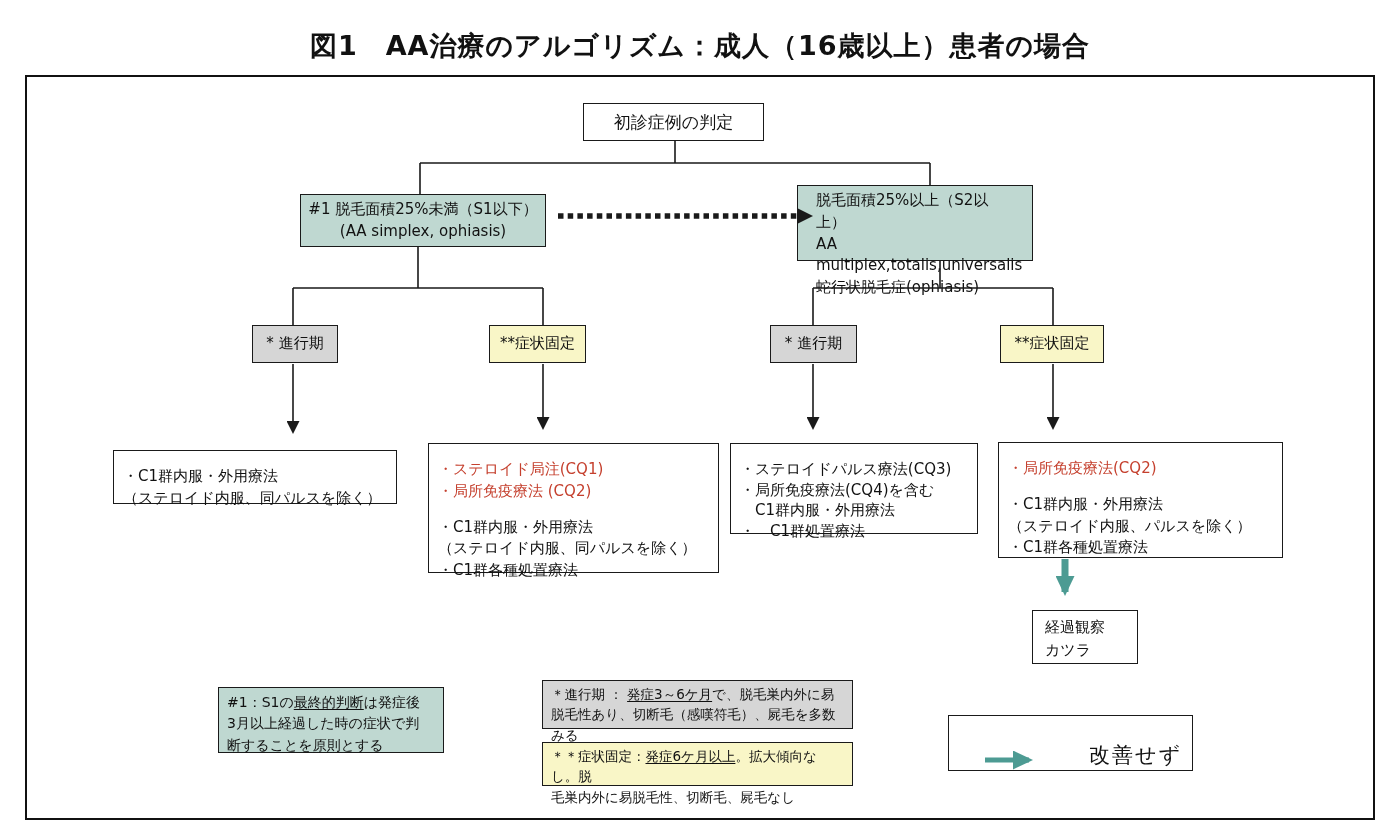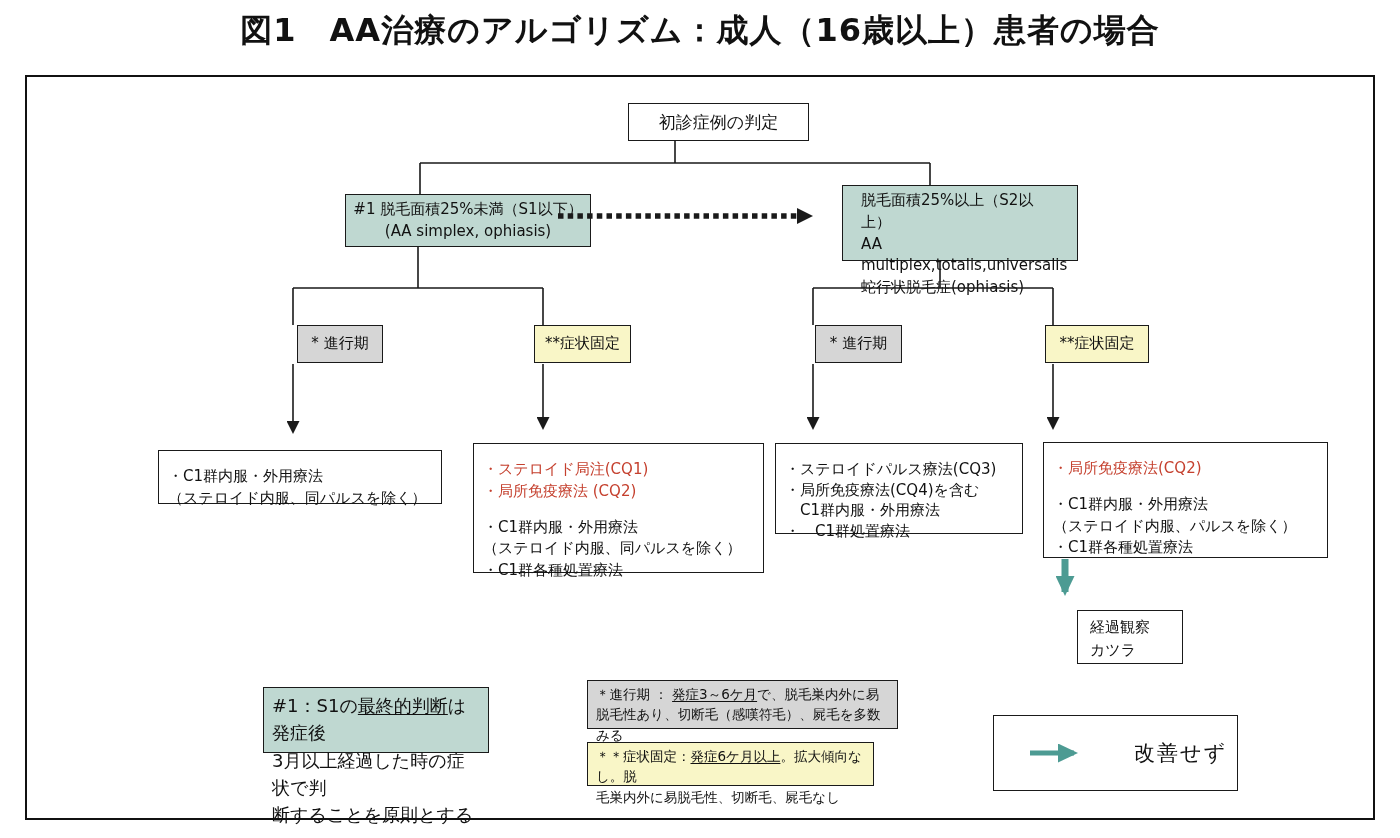--- a/index.html
+++ b/index.html
@@ -2,31 +2,31 @@
 <html style="--teal-fill: #bfd8d1; --gray-fill: #d6d6d6; --yellow-fill: #f9f6c7; --red-text: #c5402e; --teal-arrow: #4d9b93; --line: #1a1a1a;"><head>
 <meta charset="utf-8">
 <style>
   html,body { margin:0; padding:0; background:#ffffff; }
   #stage {
     position:relative; width:1400px; height:838px; background:#fff;
     font-family:"DejaVu Sans","Liberation Sans",sans-serif; color:#111;
     overflow:hidden;
   }
   .title {
-    position:absolute; top:9px; left:0; width:100%;
-    text-align:center; font-size:32px; font-weight:bold; letter-spacing:1px;
+    position:absolute; top:28px; left:0; width:100%;
+    text-align:center; font-size:27px; font-weight:bold; letter-spacing:1px;
   }
   .frame {
     position:absolute; left:25px; top:75px; width:1350px; height:745px;
     border:2px solid #111; box-sizing:border-box;
   }
   .box {
     position:absolute; box-sizing:border-box;
     border:1.6px solid #1a1a1a; background:#fff;
-    font-size:15px; line-height:1.45; color:#111;margin-left:45px;
+    font-size:15px; line-height:1.45; color:#111;
   }
   .center { display:flex; flex-direction:column; align-items:center; justify-content:center; text-align:center; }
   .teal   { background:var(--teal-fill,#bfd8d1); }
   .gray   { background:var(--gray-fill,#d6d6d6); }
   .yellow { background:var(--yellow-fill,#f9f6c7); }
   .pad    { padding:15px 9px; }
   .red-block { color:var(--red-text,#c5402e); }
   .gap-top { margin-top:14px; }
   .line { display:block; }
   .u { text-decoration:underline; text-underline-offset:2px; }
@@ -44,25 +44,25 @@
   #cond-right    { left:797px; top:185px;  width:236px; height:76px; padding:4px 18px; }
   #stage-l-prog  { left:252px; top:325px;  width:86px;  height:38px; }
   #stage-l-fixed { left:489px; top:325px;  width:97px;  height:38px; }
   #stage-r-prog  { left:770px; top:325px;  width:87px;  height:38px; }
   #stage-r-fixed { left:1000px;top:325px;  width:104px; height:38px; }
   #treat-l-prog  { left:113px; top:450px;  width:284px; height:54px; }
   #treat-l-fixed { left:428px; top:443px;  width:291px; height:130px; }
   #treat-r-prog  { left:730px; top:443px;  width:248px; height:91px;  line-height:1.38; }
   #treat-r-fixed { left:998px; top:442px;  width:285px; height:116px; }
   #observation   { left:1032px;top:610px;  width:106px; height:54px; padding:5px 12px; line-height:1.55; }
-  #note-s1       { left:218px; top:687px;  width:226px; height:66px; font-size:18px; line-height:1.52; padding:4px 8px; }
+  #note-s1       { left:218px; top:687px;  width:226px; height:66px; font-size:14px; line-height:1.52; padding:4px 8px; }
   #note-prog     { left:542px; top:680px;  width:311px; height:49px; font-size:13.5px; line-height:1.5;  padding:3px 8px; }
-  #note-fixed    { left:542px; top:742px;  width:287px; height:44px; font-size:13.5px; line-height:1.5;  padding:3px 8px; }
-  #legend-box    { left:948px; top:715px;  width:245px; height:76px; display:flex; flex-direction:row;
-                   align-items:center; padding-left:34px; gap:44px; font-size:21px; letter-spacing:2px; }
+  #note-fixed    { left:542px; top:742px;  width:311px; height:44px; font-size:13.5px; line-height:1.5;  padding:3px 8px; }
+  #legend-box    { left:948px; top:715px;  width:245px; height:56px; display:flex; flex-direction:row;
+                   align-items:flex-end; padding-left:34px; gap:44px; font-size:21px; letter-spacing:2px; }
 </style>
 </head>
 <body>
 
 <div id="stage">
 
   <div class="title">図1　AA治療のアルゴリズム：成人（16歳以上）患者の場合</div>
 
   <div class="frame"></div>
 

